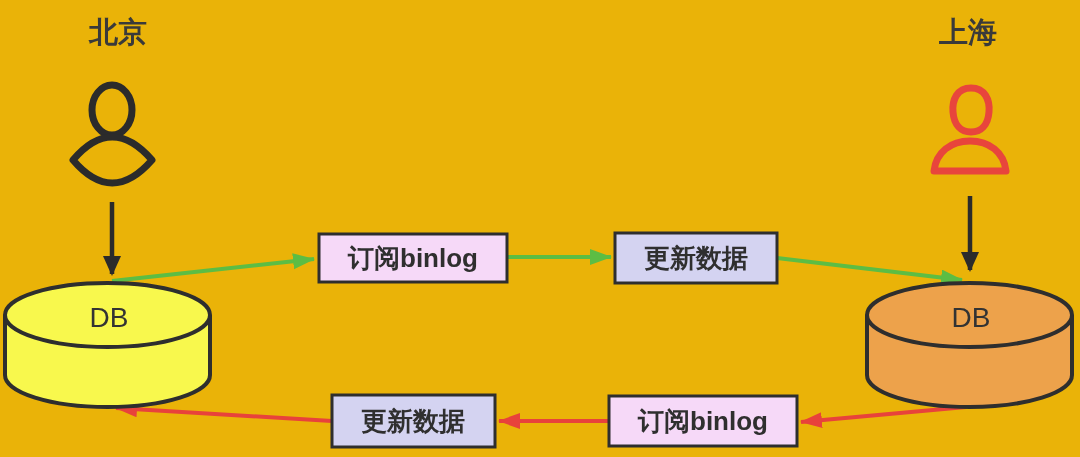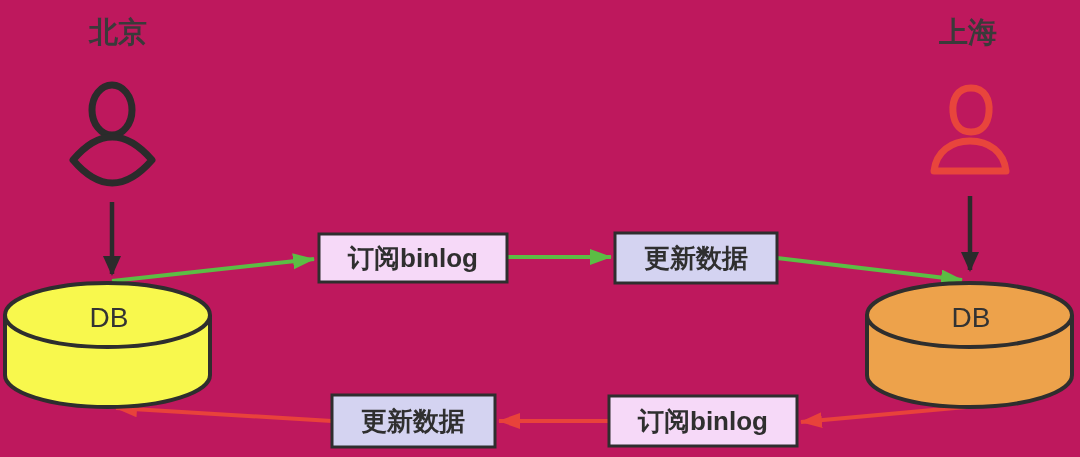--- a/index.html
+++ b/index.html
@@ -5,21 +5,21 @@
   html, body {
     margin: 0;
     padding: 0;
     background: #ffffff;
     font-family: "Liberation Sans", "DejaVu Sans", sans-serif;
   }
   .stage {
     position: relative;
     width: 1080px;
     height: 457px;
-    background: #be185d;
+    background: #eab308;
     overflow: hidden;
   }
   svg { display: block; }
   .site-label {
     font-size: 29px;
     font-weight: 700;
     fill: #3a3a3a;
     text-anchor: middle;
   }
   .db-label {

